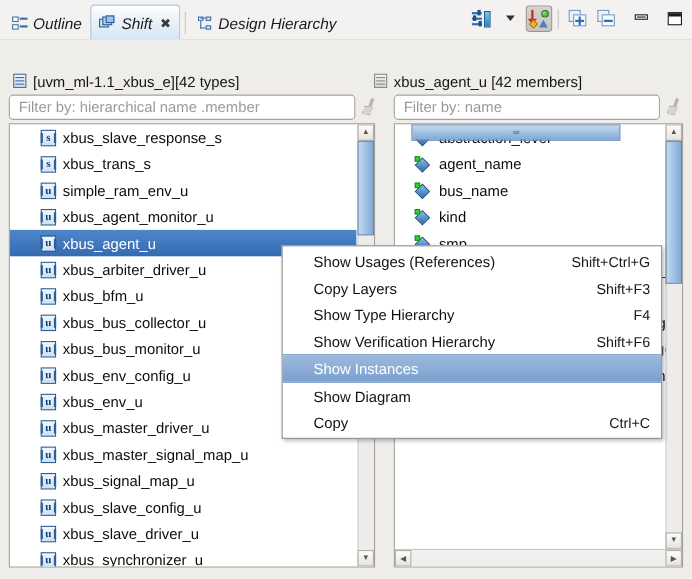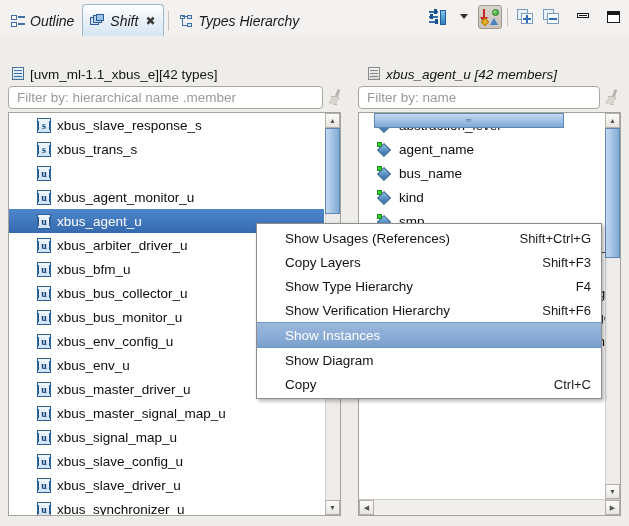--- a/index.html
+++ b/index.html
@@ -402,21 +402,21 @@
 
       <div class="tab inactive">
         <span class="ico ico-dh">
           <i class="n1"></i>
             <i class="n2"></i>
             <i class="n3"></i>
             <i class="v"></i>
             <i class="h1"></i>
             <i class="h2"></i>
         </span>
-        <span class="tab-label">Types Hierarchy</span>
+        <span class="tab-label">Design Hierarchy</span>
       </div>
     </div>
 
     <div class="toolbar">
       <div class="tbtn">
         <span class="ico-filtersort">
           <i class="sl s1"></i>
             <i class="sl s2"></i>
             <i class="sl s3"></i>
           <i class="k k1"></i>
@@ -490,20 +490,21 @@
         <div class="treerow">
           <span class="ico-type">s</span>
           <span>xbus_slave_response_s</span>
         </div>
         <div class="treerow">
           <span class="ico-type">s</span>
           <span>xbus_trans_s</span>
         </div>
         <div class="treerow">
           <span class="ico-type">u</span>
+          <span>simple_ram_env_u</span>
         </div>
         <div class="treerow">
           <span class="ico-type">u</span>
           <span>xbus_agent_monitor_u</span>
         </div>
         <div class="treerow selected">
           <span class="ico-type">u</span>
           <span>xbus_agent_u</span>
         </div>
         <div class="treerow">
@@ -559,21 +560,21 @@
       <div class="sb-track-v" style="right:0; top:0; bottom:0; left:auto; width:15px;"></div>
       <div class="sb-arrow" style="right:0; top:0;">
         <span style="font-size:7px;">▲</span>
       </div>
       <div class="sb-thumb-v" style="right:0; left:auto; top:15px; height:86px;"></div>
       <div class="sb-arrow" style="right:0; bottom:0;">
         <span style="font-size:7px;">▼</span>
       </div>
     </div>
 
-    <div class="panel-head" style="left:368px; top:28px;font-style:italic;">
+    <div class="panel-head" style="left:340px; top:28px;">
       <span class="ico-file grey">
         <span class="sh"></span>
           <i class="ln l1"></i>
           <i class="ln l2"></i>
           <i class="ln l3"></i>
       </span>
       <span>xbus_agent_u [42 members]</span>
     </div>
 
     <div class="filterbox" style="left:358px; top:50px; width:242px;">

